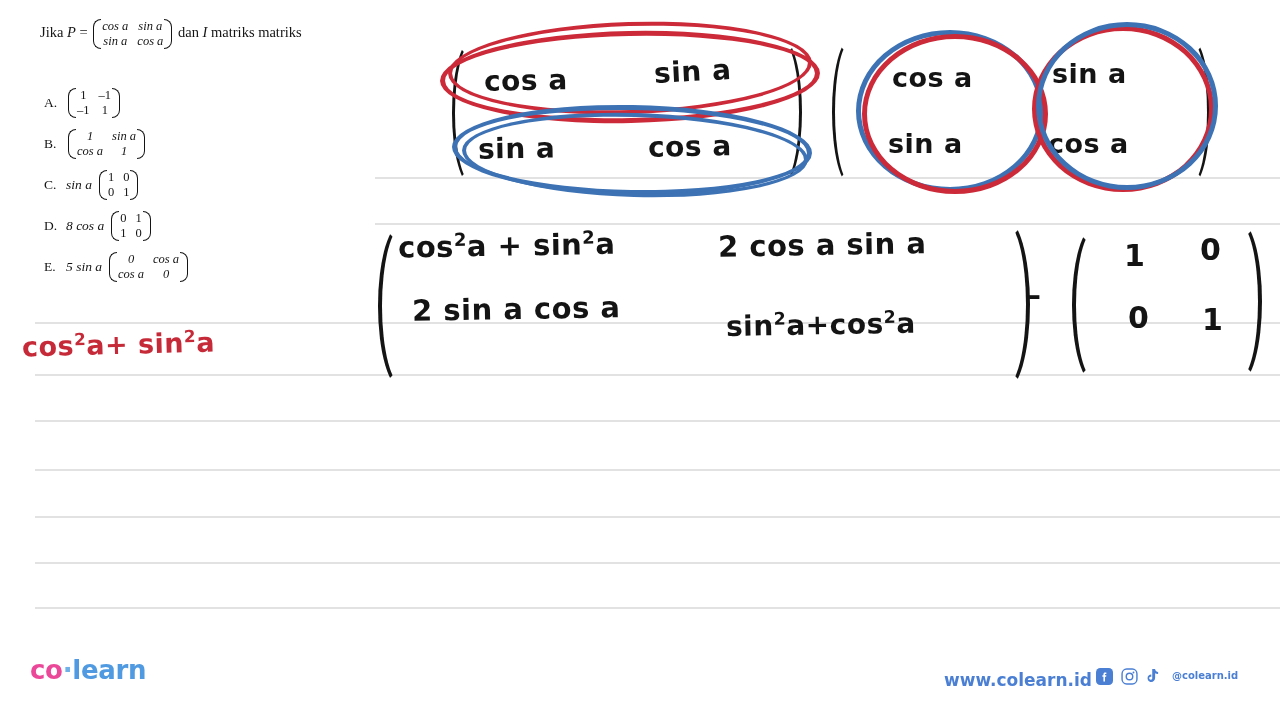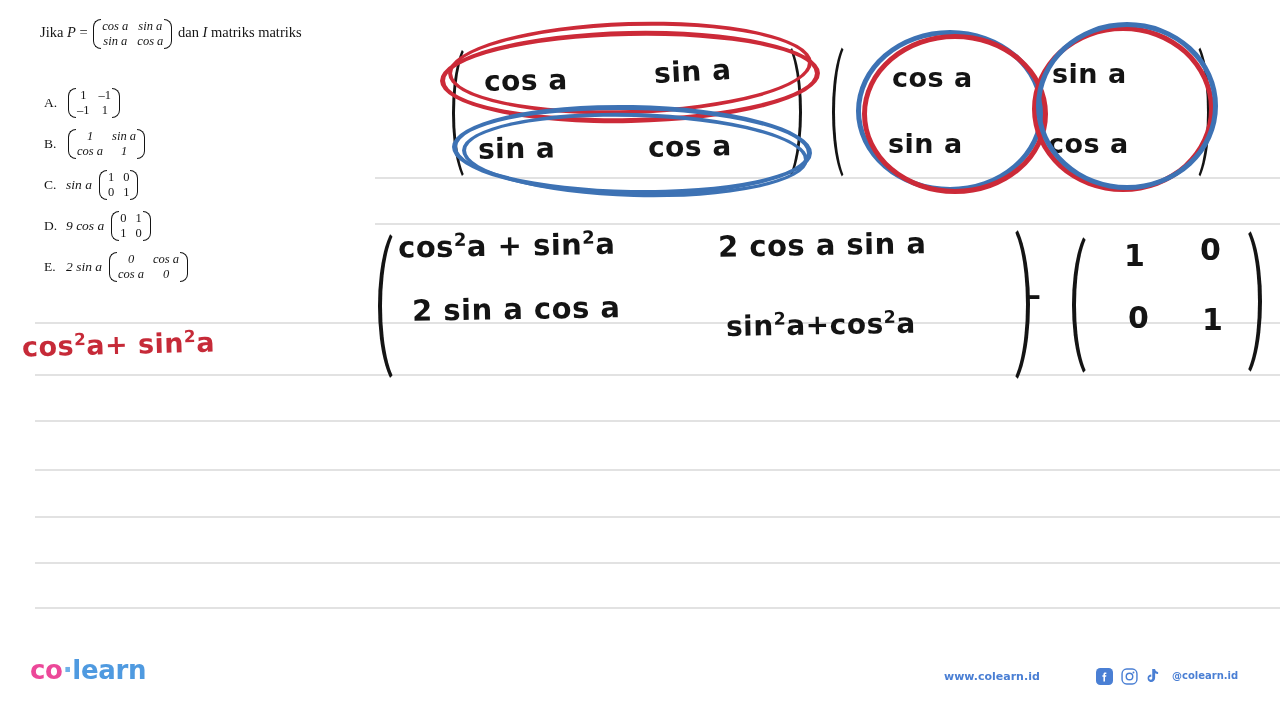--- a/index.html
+++ b/index.html
@@ -100,21 +100,21 @@
     position:absolute;left:30px;top:655px;
     font-family:"DejaVu Sans", sans-serif;
     font-weight:700;font-size:26px;letter-spacing:-0.3px;
   }
   .logo .co{color:#ec4899;}
   .logo .dot{color:#6fb0e8;}
   .logo .learn{color:#4f9ae0;}
   .site{
     position:absolute;left:944px;top:670px;
     font-family:"DejaVu Sans", sans-serif;
-    font-size:11px;font-weight:600;color:#4a7fd4;
+    font-size:17px;font-weight:600;color:#4a7fd4;
   }
   .handle{
     position:absolute;left:1172px;top:670px;
     font-family:"DejaVu Sans", sans-serif;
     font-size:10px;font-weight:600;color:#4a7fd4;
   }
   .socials{position:absolute;left:1096px;top:668px;display:flex;gap:8px;align-items:center;}
   .socials svg{display:block;}
 </style>
 </head>
@@ -193,36 +193,36 @@
           <span>0</span>
           <span>0</span>
           <span>1</span>
         </span>
         <span class="par r"></span>
       </span>
     </div>
 
     <div class="opt">
       <span class="lbl">D.</span>
-      <span class="coef">9 cos a</span>
+      <span class="coef">8 cos a</span>
       <span class="mtx">
         <span class="par l"></span>
         <span class="grid2" style="font-style:normal;">
           <span>0</span>
           <span>1</span>
           <span>1</span>
           <span>0</span>
         </span>
         <span class="par r"></span>
       </span>
     </div>
 
     <div class="opt">
       <span class="lbl">E.</span>
-      <span class="coef">2 sin a</span>
+      <span class="coef">5 sin a</span>
       <span class="mtx">
         <span class="par l"></span>
         <span class="grid2">
           <span>0</span>
           <span>cos a</span>
           <span>cos a</span>
           <span>0</span>
         </span>
         <span class="par r"></span>
       </span>

